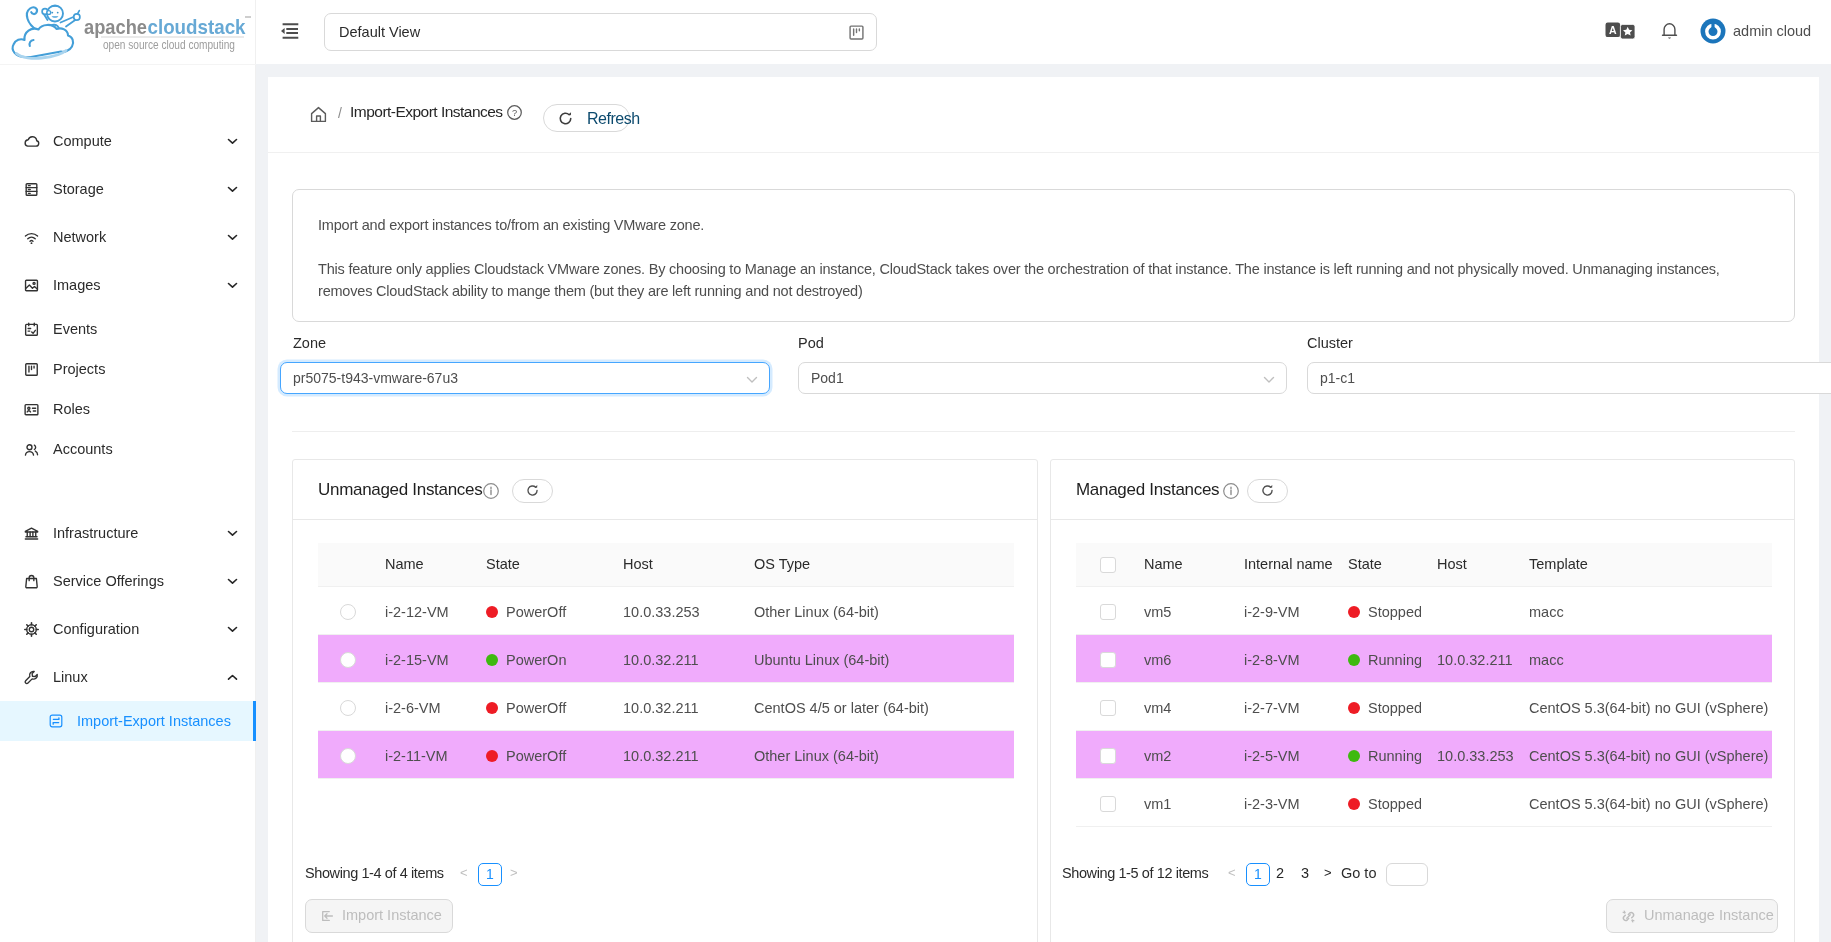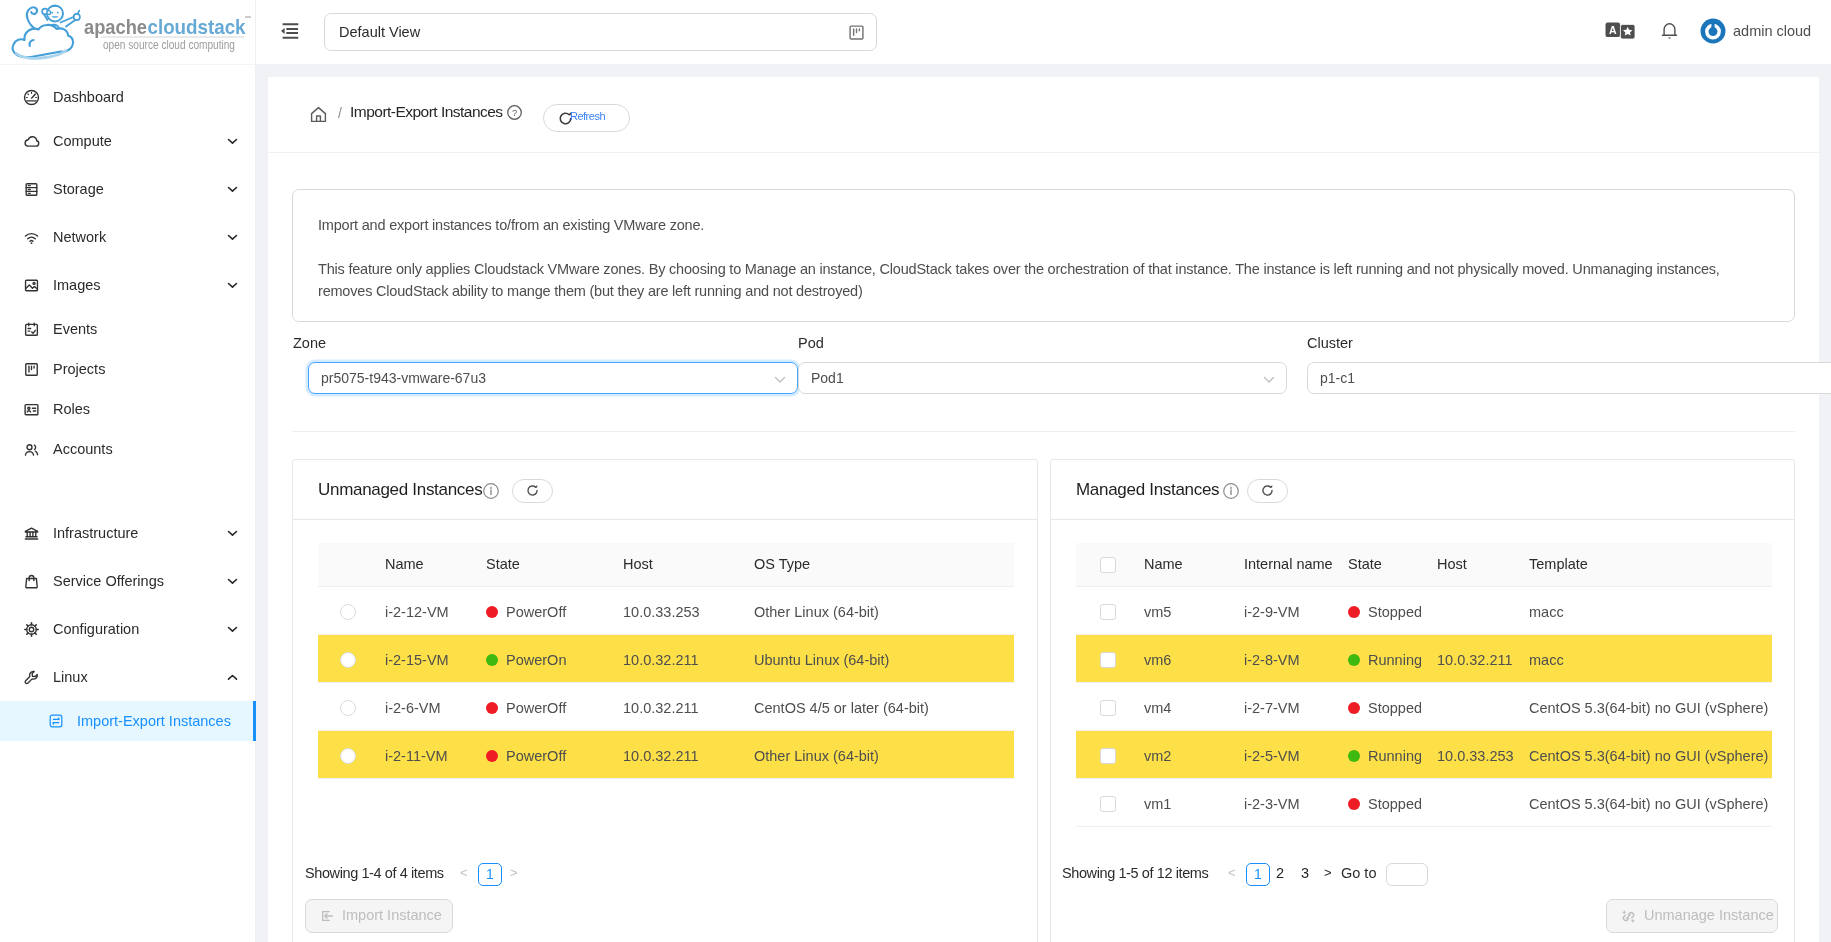--- a/index.html
+++ b/index.html
@@ -21,42 +21,42 @@
 #bellic{position:absolute;left:1404px;top:21px}
 #avat{position:absolute;left:1444px;top:18px}
 #uname{position:absolute;left:1477px;top:23px;font-size:14.5px;color:#4e4e4e}
 #crumb{position:absolute;left:268px;top:77px;width:1551px;height:76px;background:#fff;border-bottom:1px solid #f0f0f0;z-index:2}
 #crumb .home{position:absolute;left:41px;top:28px}
 #crumb .slash{position:absolute;left:70px;top:28px;font-size:14px;color:#8c8c8c}
 #crumb .bt{position:absolute;left:82px;top:26px;font-size:15.5px;color:#262626;letter-spacing:-0.52px}
 #crumb .qc{position:absolute;left:239px;top:28px}
 #refreshbtn{position:absolute;left:275px;top:27px;width:87px;height:28px;border:1px solid #d9d9d9;border-radius:14px;background:#fff}
 #refreshbtn svg{position:absolute;left:14px;top:6px}
-#refreshbtn span{position:absolute;left:26px;top:5px;font-size:11px;color:#3b82f6;letter-spacing:-0.5px}
+#refreshbtn span{position:absolute;left:43px;top:5px;font-size:16px;color:#0c4a6e;letter-spacing:-0.5px}
 #card{position:absolute;left:268px;top:153px;width:1551px;height:820px;background:#fff;z-index:1}
 #descbox{position:absolute;left:24px;top:36px;width:1503px;height:133px;border:1px solid #d9d9d9;border-radius:7px;color:#4e4e4e;font-size:14.5px;line-height:22px;letter-spacing:-0.2px}
 #descbox p{position:absolute;left:25px;right:20px}
 .flabel{position:absolute;top:182px;font-size:14.5px;color:#2b2b2b}
 .fsel{position:absolute;top:209px;height:32px;background:#fff;border:1px solid #d9d9d9;border-radius:7px;font-size:14px;color:#4e4e4e;line-height:30px;padding-left:12px}
 .fsel .car{position:absolute;right:11px;top:13px}
 .fsel.focus{border-color:#46a6ff;box-shadow:0 0 0 2.5px rgba(24,144,255,0.18)}
 #divider{position:absolute;left:24px;top:278px;width:1503px;border-top:1px solid #eeeeee}
 .panel{position:absolute;top:306px;height:520px;background:#fff;border:1px solid #e8e8e8;border-radius:3px}
 .phead{position:absolute;left:0;top:0;right:0;height:60px;border-bottom:1px solid #e8e8e8}
 .ptitle{position:absolute;left:25px;top:20px;font-size:17px;color:#1f1f1f;font-weight:500;letter-spacing:-0.3px}
 .pinfo{position:absolute;top:23px}
 .preload{position:absolute;top:19px;width:41px;height:24px;border:1px solid #d9d9d9;border-radius:12px;background:#fff;text-align:center}
 .preload svg{margin-top:4px}
 .tblwrap{position:absolute;left:25px;top:83px}
 .tbl{border-collapse:collapse;table-layout:fixed;font-size:14.5px;color:#4e4e4e}
 .tbl td{padding:3px 0 0 16px;overflow:hidden}
 .tbl tr{height:48px;border-bottom:1px solid #f0f0f0}
 .tbl tr.th{height:43px;background:#fafafa;color:#2b2b2b;border-bottom:1px solid #f0f0f0}
 .tbl tr.th td{white-space:nowrap;overflow:visible;padding-top:0}
-.tbl tr.stripe{background:#fde047}
+.tbl tr.stripe{background:#f0abfc}
 .radio{display:inline-block;width:16px;height:16px;border:1px solid #d9d9d9;border-radius:50%;background:#fff;vertical-align:middle;margin-left:6px}
 .cb{display:inline-block;width:16px;height:16px;border:1px solid #d9d9d9;border-radius:3px;background:#fff;vertical-align:middle;margin-left:8px}
 .dot{display:inline-block;width:12px;height:12px;border-radius:50%;vertical-align:-1px;margin-right:8px}
 .pgrow{position:absolute;top:403px;font-size:14.5px;color:#2b2b2b}
 .pgrow .lt{position:absolute;top:2px;letter-spacing:-0.4px}
 .parrow{position:absolute;top:2px;font-size:13px}
 .pbox{position:absolute;top:0;width:24px;height:23px;border:1px solid #1890ff;border-radius:5px;color:#1890ff;text-align:center;line-height:21px;font-size:14px;background:#fff}
 .pnum{position:absolute;top:2px;color:#262626}
 .goto{position:absolute;top:2px;color:#2b2b2b}
 .ginput{position:absolute;top:0;width:42px;height:23px;border:1px solid #d9d9d9;border-radius:6px;background:#fff}
@@ -90,29 +90,20 @@
 <path d="M12.5 53.5 C17.5 58 29.5 59 37.5 58 C47.5 57 57 55 62 50.5" fill="none" stroke="#aad4ee" stroke-width="2.8" stroke-linecap="round"></path>
 <path d="M29.5 40 C26.5 40.2 24.8 43 25.8 46" fill="none" stroke="#449fd8" stroke-width="2.1" stroke-linecap="round"></path>
 </g>
 <text x="80" y="34" font-family="Liberation Sans, sans-serif" font-weight="bold" font-size="21" fill="#8b8b8b" textLength="63" lengthAdjust="spacingAndGlyphs">apache</text>
 <text x="143.5" y="34" font-family="Liberation Sans, sans-serif" font-weight="bold" font-size="21" fill="#67a9d5" textLength="98" lengthAdjust="spacingAndGlyphs">cloudstack</text>
 <path d="M97 37 H240" stroke="#d5d5d5" stroke-width="1"></path>
 <text x="99" y="48.5" font-family="Liberation Sans, sans-serif" font-size="13" fill="#9d9d9d" textLength="132" lengthAdjust="spacingAndGlyphs">open source cloud computing</text>
 <path d="M241 17 h6" stroke="#9d9d9d" stroke-width="1"></path>
 </svg></div>
   <div id="logoline"></div>
-  <div class="mi" style="top:77px">
-      <svg class="ic" width="17" height="17" viewBox="0 0 16 16" fill="none" stroke="currentColor" stroke-width="1.3" stroke-linecap="round" stroke-linejoin="round">
-        <circle cx="8" cy="8" r="6.6"></circle>
-        <path d="M8 8.6 L11.4 5.2"></path>
-        <path d="M3.6 11.2 h8.8"></path>
-        <path d="M8 3.1 v1 M12.9 8 h-1 M3.1 8 h1 M4.55 4.55 l.7.7 M11.45 4.55 l-.7.7" stroke-width="1"></path>
-      </svg>
-      <span class="mt">Dashboard</span>
-    </div>
 <div class="mi" style="top:121px">
       <svg class="ic" width="17" height="17" viewBox="0 0 16 16" fill="none" stroke="currentColor" stroke-width="1.3" stroke-linecap="round" stroke-linejoin="round">
         <path d="M4.3 12.4 h7.9 a2.6 2.6 0 0 0 .7 -5.1 a4.1 4.1 0 0 0 -8 -.9 a3.05 3.05 0 0 0 -.6 6 z"></path>
       </svg>
       <span class="mt">Compute</span>
       <svg class="chev" width="11" height="7" viewBox="0 0 11 7" fill="none" stroke="#262626" stroke-width="1.6" stroke-linecap="round" stroke-linejoin="round">
         <path d="M1.5 1.5 L5.5 5.2 L9.5 1.5"></path>
       </svg>
     </div>
 <div class="mi" style="top:169px">
@@ -277,21 +268,21 @@
     </div>
 </div>
 <div id="card">
   <div id="descbox">
     <p style="top:24px">Import and export instances to/from an existing VMware zone.</p>
     <p style="top:68px">This feature only applies Cloudstack VMware zones. By choosing to Manage an instance, CloudStack takes over the orchestration of that instance. The instance is left running and not physically moved. Unmanaging instances,<br>removes CloudStack ability to mange them (but they are left running and not destroyed)</p>
   </div>
   <div class="flabel" style="left:25px">Zone</div>
   <div class="flabel" style="left:530px">Pod</div>
   <div class="flabel" style="left:1039px">Cluster</div>
-  <div class="fsel focus" style="left:40px;width:490px">pr5075-t943-vmware-67u3<svg class="car" width="12" height="8" viewBox="0 0 12 8" fill="none" stroke="#bfbfbf" stroke-width="1.4" stroke-linecap="round" stroke-linejoin="round">
+  <div class="fsel focus" style="left:12px;width:490px">pr5075-t943-vmware-67u3<svg class="car" width="12" height="8" viewBox="0 0 12 8" fill="none" stroke="#bfbfbf" stroke-width="1.4" stroke-linecap="round" stroke-linejoin="round">
         <path d="M1.5 1.5 L6 6 L10.5 1.5"></path>
       </svg></div>
   <div class="fsel" style="left:530px;width:489px">Pod1<svg class="car" width="12" height="8" viewBox="0 0 12 8" fill="none" stroke="#bfbfbf" stroke-width="1.4" stroke-linecap="round" stroke-linejoin="round">
         <path d="M1.5 1.5 L6 6 L10.5 1.5"></path>
       </svg></div>
   <div class="fsel" style="left:1039px;width:566px">p1-c1<svg class="car" width="12" height="8" viewBox="0 0 12 8" fill="none" stroke="#bfbfbf" stroke-width="1.4" stroke-linecap="round" stroke-linejoin="round">
         <path d="M1.5 1.5 L6 6 L10.5 1.5"></path>
       </svg></div>
   <div id="divider"></div>
 

